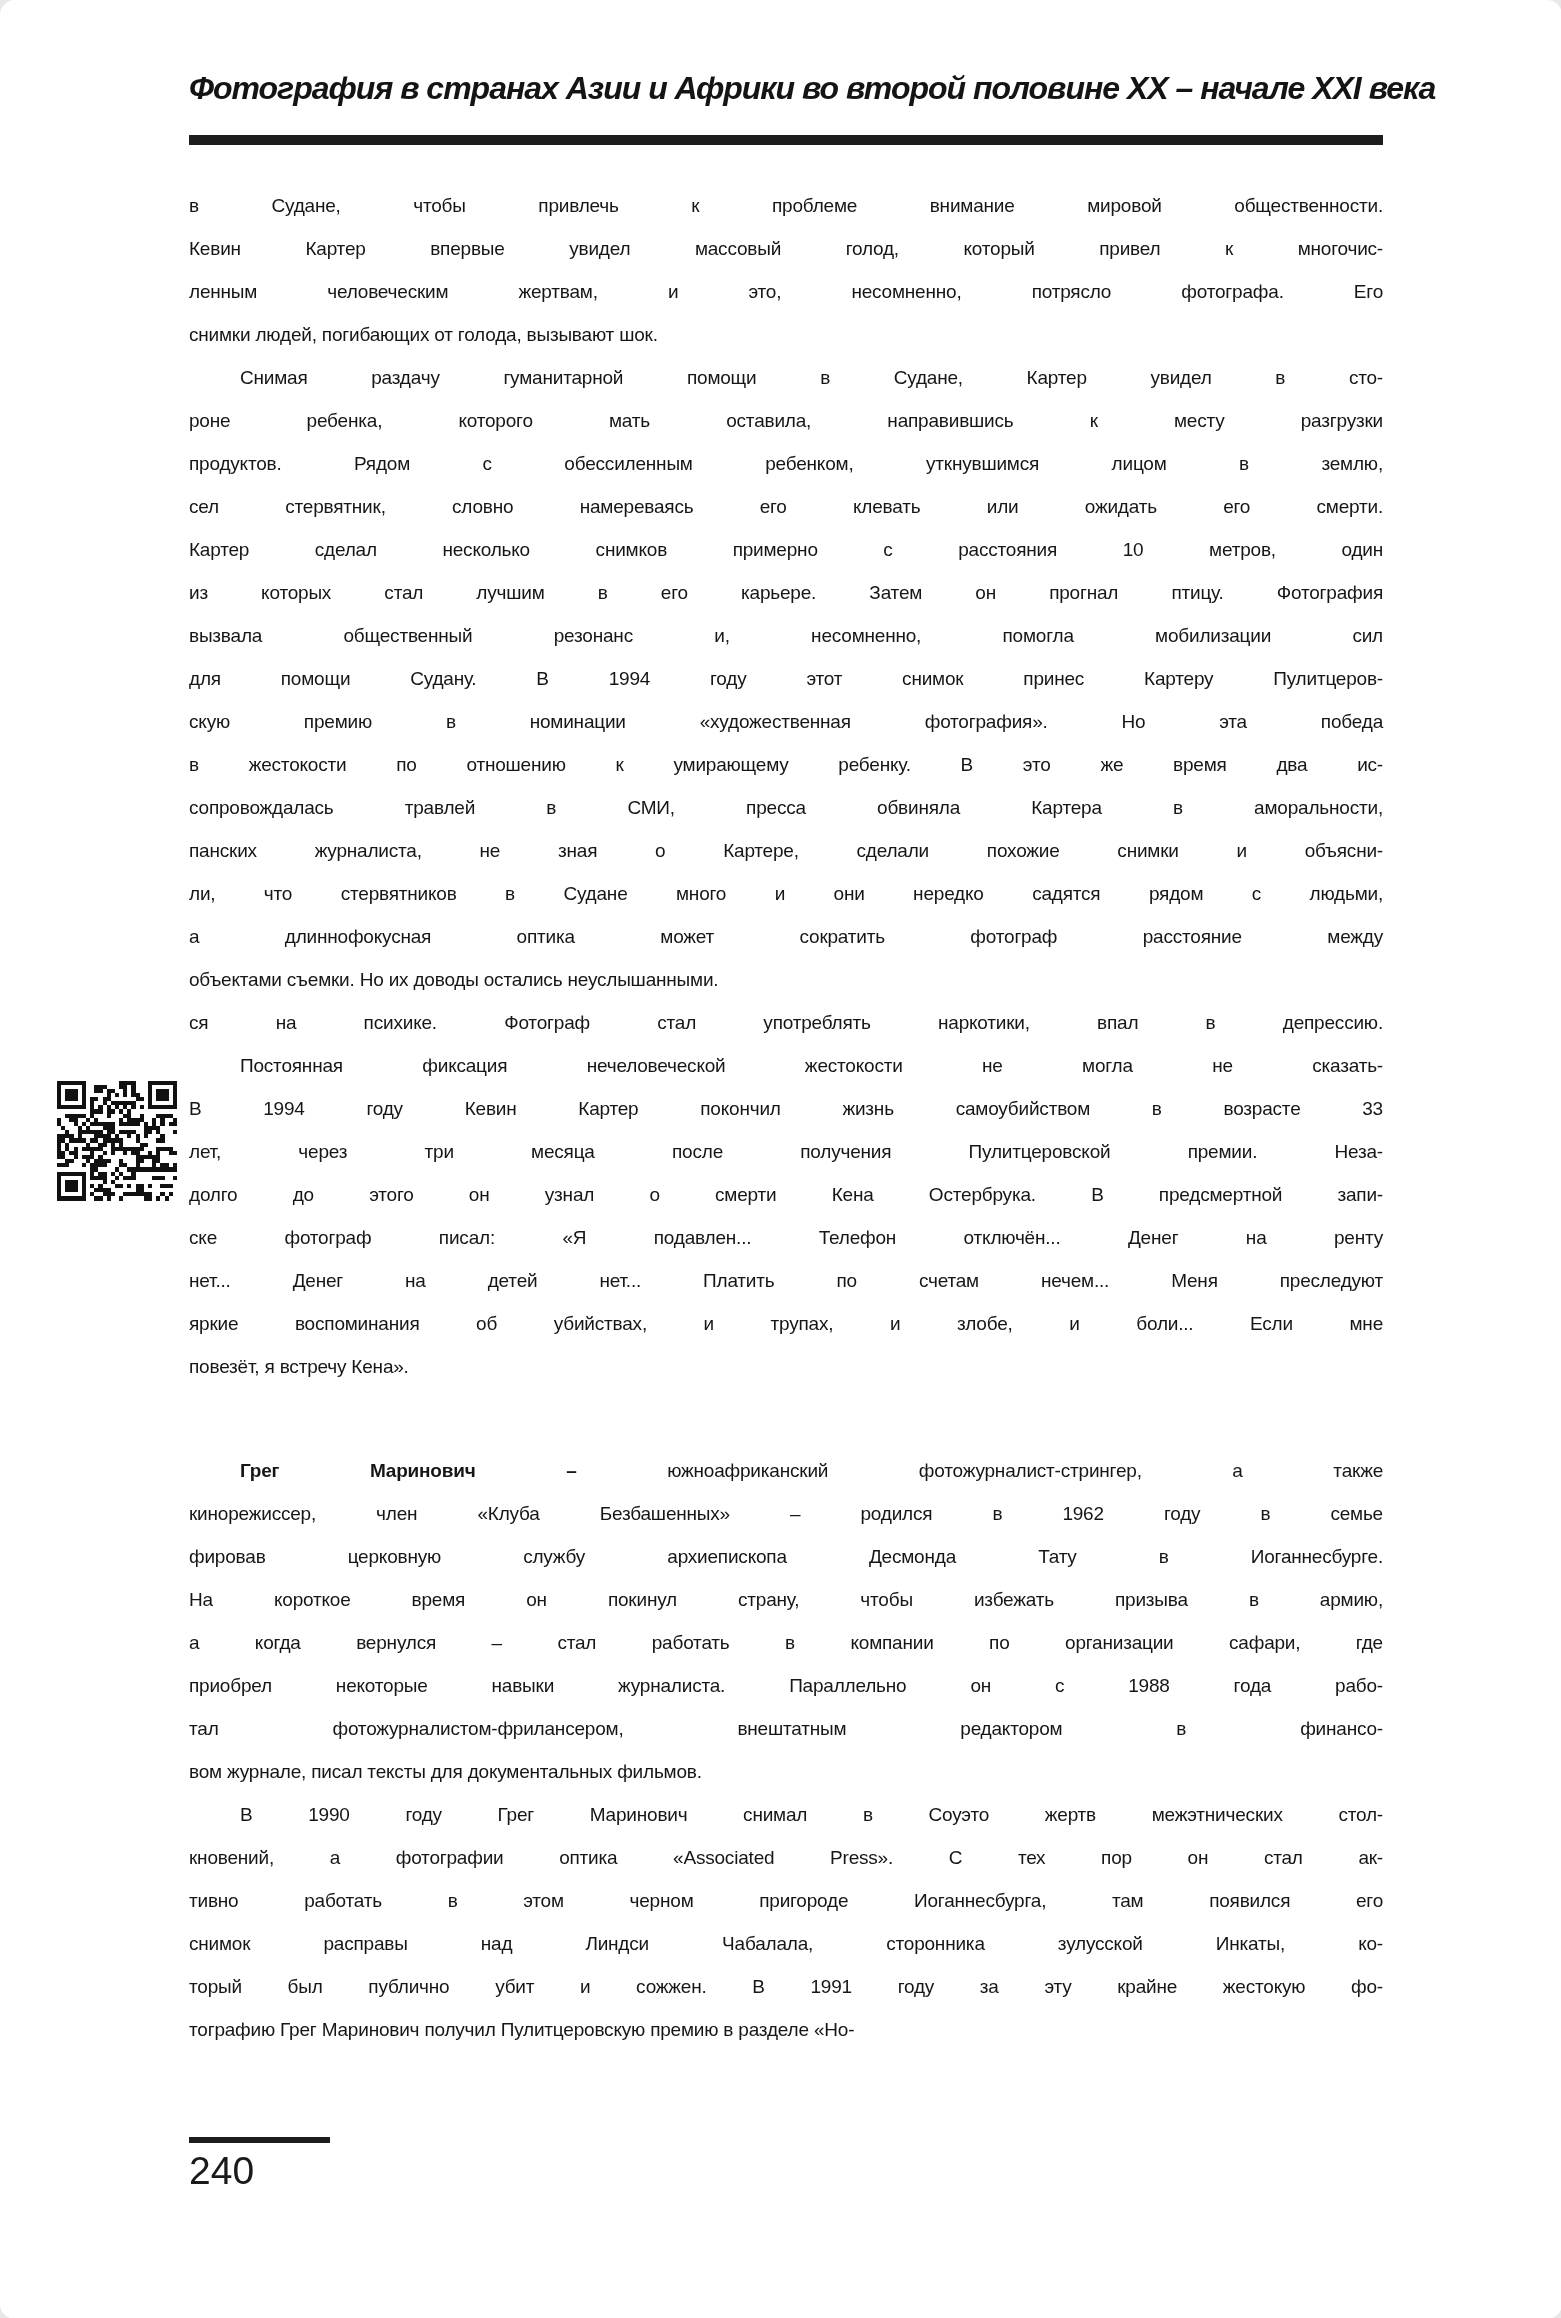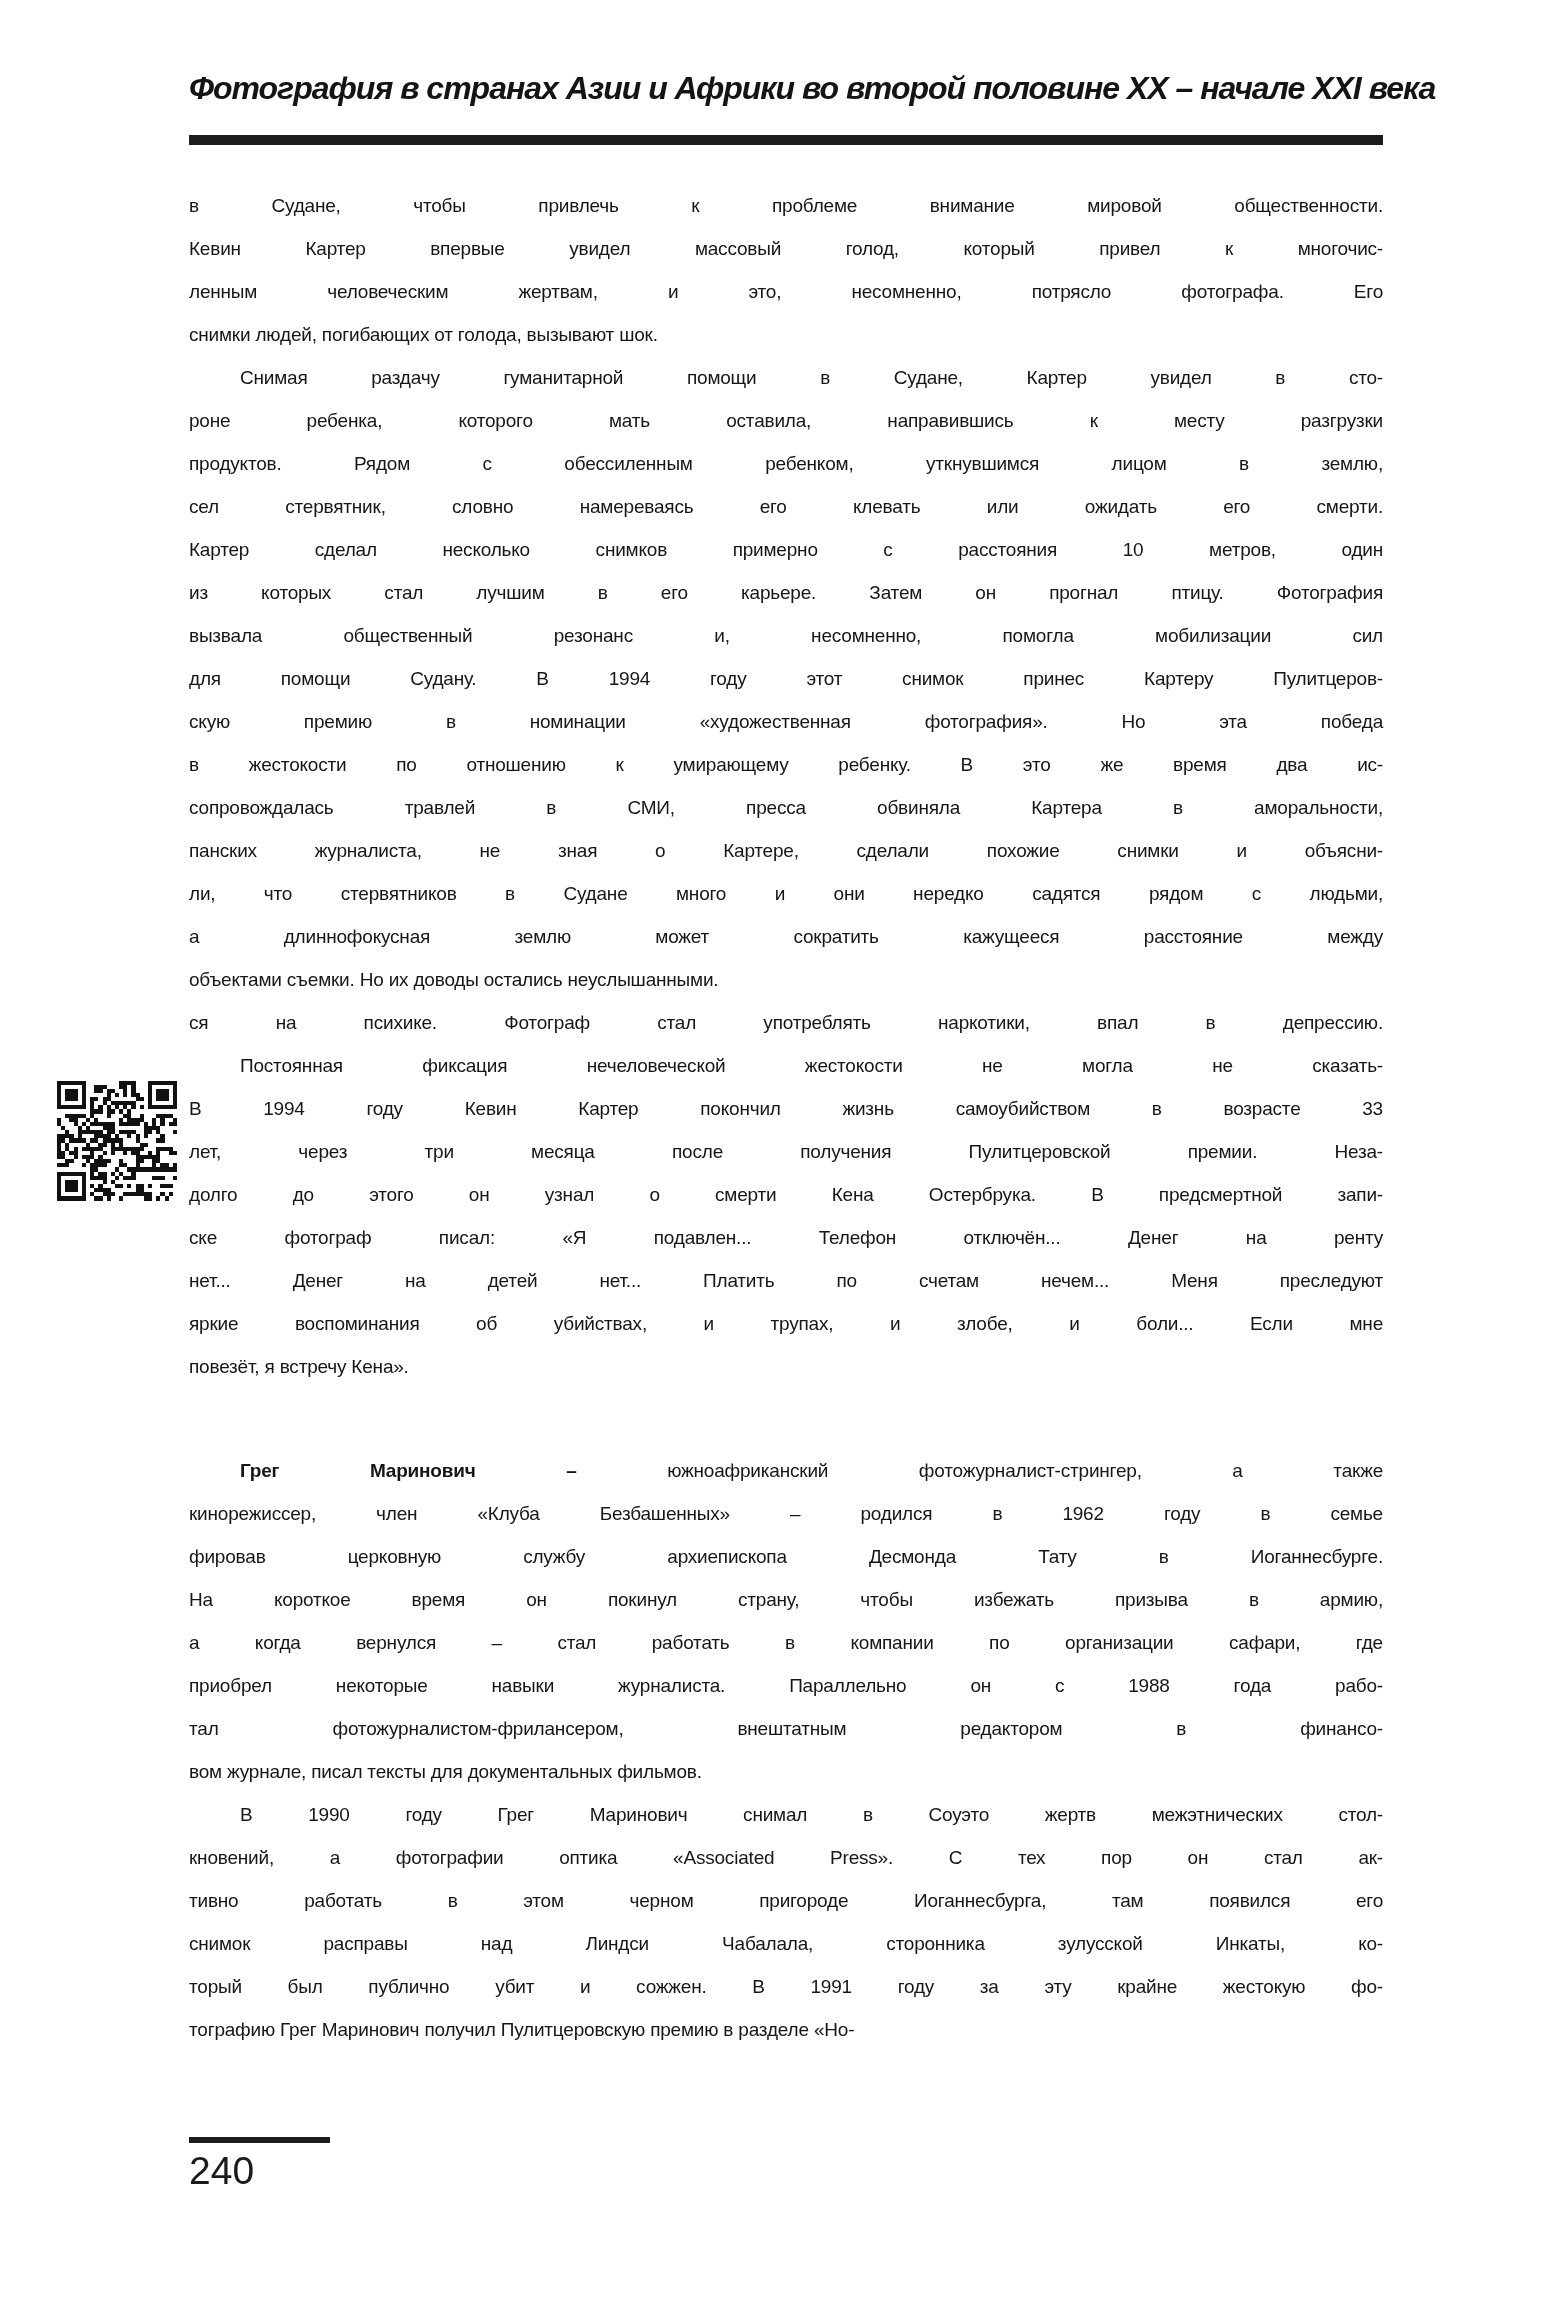--- a/index.html
+++ b/index.html
@@ -4,20 +4,21 @@
 <style>
   html,body { margin:0; padding:0; background:#e8e8e8; }
   .page {
     position:relative;
     width:1562px; height:2319px;
     margin:0 auto;
     background:#ffffff;
     font-family:"Liberation Sans", sans-serif;
     color:#161616;
     overflow:hidden;
+    border-radius:15px;
   }
   .running-header {
     position:absolute;
     left:189px; top:70px; width:1194px;
     font-size:32px; font-weight:bold; font-style:italic;
     letter-spacing:-1px;
     text-align:center; white-space:nowrap;
     color:#141414;
   }
   .header-rule {
@@ -80,21 +81,21 @@
       <div class="line">сел стервятник, словно намереваясь его клевать или ожидать его смерти.</div>
       <div class="line">Картер сделал несколько снимков примерно с расстояния 10 метров, один</div>
       <div class="line">из которых стал лучшим в его карьере. Затем он прогнал птицу. Фотография</div>
       <div class="line">вызвала общественный резонанс и, несомненно, помогла мобилизации сил</div>
       <div class="line">для помощи Судану. В 1994 году этот снимок принес Картеру Пулитцеров-</div>
       <div class="line">скую премию в номинации «художественная фотография». Но эта победа</div>
       <div class="line">в жестокости по отношению к умирающему ребенку. В это же время два ис-</div>
       <div class="line">сопровождалась травлей в СМИ, пресса обвиняла Картера в аморальности,</div>
       <div class="line">панских журналиста, не зная о Картере, сделали похожие снимки и объясни-</div>
       <div class="line">ли, что стервятников в Судане много и они нередко садятся рядом с людьми,</div>
-      <div class="line">а длиннофокусная землю может сократить кажущееся расстояние между</div>
+      <div class="line">а длиннофокусная оптика может сократить фотограф расстояние между</div>
       <div class="line last">объектами съемки. Но их доводы остались неуслышанными.</div>
       <div class="line">ся на психике. Фотограф стал употреблять наркотики, впал в депрессию.</div>
       <div class="line indent">Постоянная фиксация нечеловеческой жестокости не могла не сказать-</div>
       <div class="line">В 1994 году Кевин Картер покончил жизнь самоубийством в возрасте 33</div>
       <div class="line">лет, через три месяца после получения Пулитцеровской премии. Неза-</div>
       <div class="line">долго до этого он узнал о смерти Кена Остербрука. В предсмертной запи-</div>
       <div class="line">ске фотограф писал: «Я подавлен... Телефон отключён... Денег на ренту</div>
       <div class="line">нет... Денег на детей нет... Платить по счетам нечем... Меня преследуют</div>
       <div class="line">яркие воспоминания об убийствах, и трупах, и злобе, и боли... Если мне</div>
       <div class="line last">повезёт, я встречу Кена».</div>

